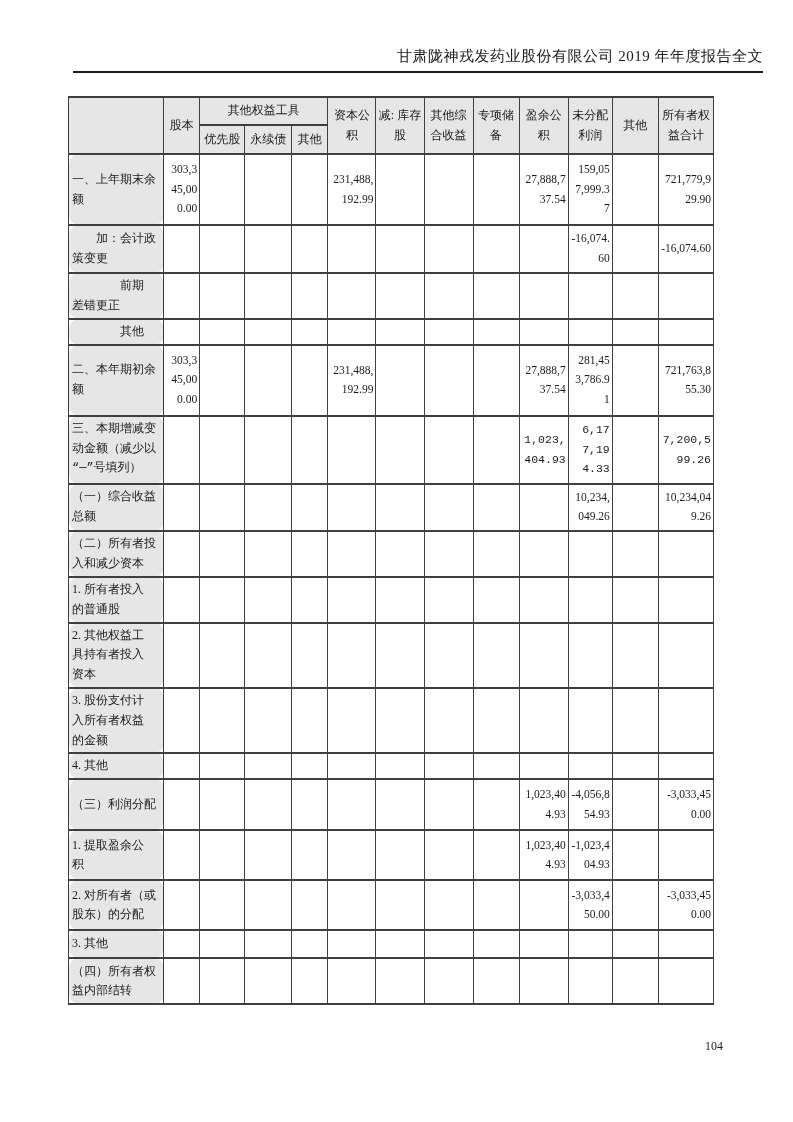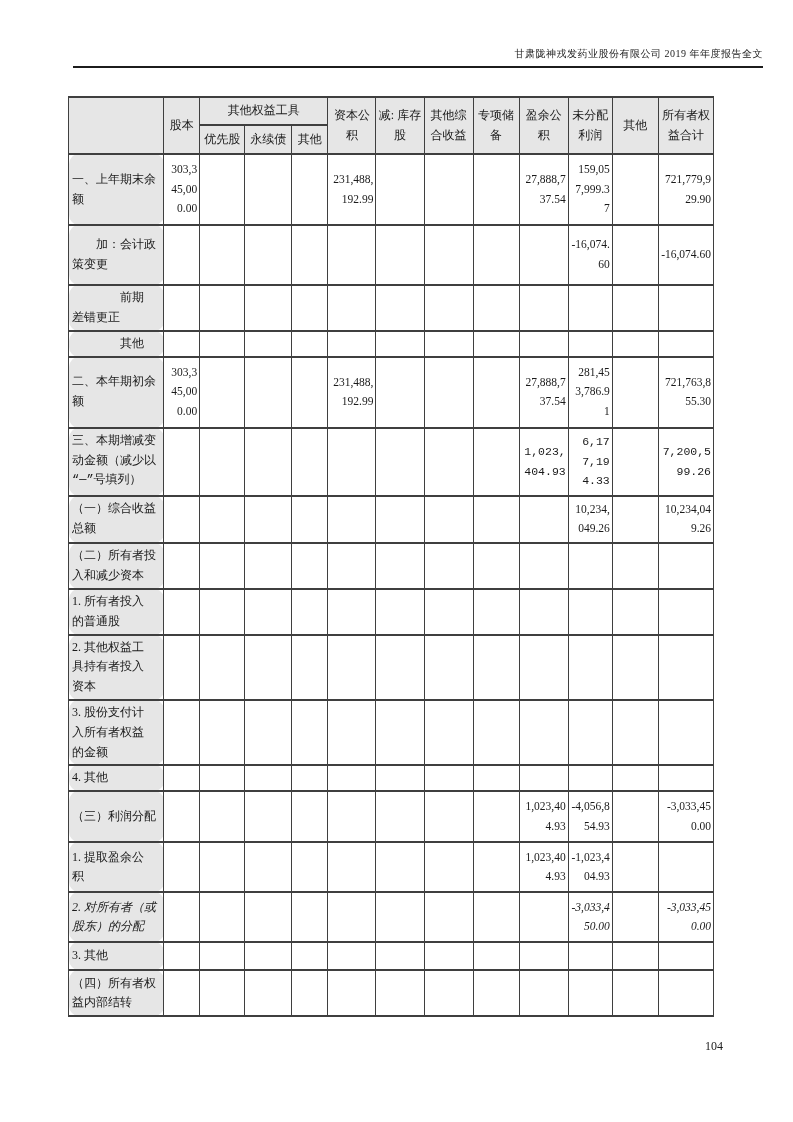--- a/index.html
+++ b/index.html
@@ -10,21 +10,21 @@
     margin:0 auto;
     font-family:"Liberation Serif","DejaVu Serif",serif;
     color:#1a1a1a;
     overflow:hidden;
   }
   
   .doc-header{
     position:absolute;
     left:73px;right:30px;top:47px;
     text-align:right;
-    font-size:10px;
+    font-size:15px;
     letter-spacing:0.5px;
     padding-bottom:5px;
     border-bottom:2px solid #1c1c1c;
     white-space:nowrap;
   }
   
   table.equity{
     position:absolute;
     left:68px;top:96px;
     width:646px;
@@ -60,34 +60,34 @@
   }
   table.equity tbody td.num{
     text-align:right;
     padding:2px 2px;
     font-size:11.5px;
     line-height:1.7;
     word-break:break-all;
     background:#ffffff;
   }
   tbody tr:nth-child(1){height:71px;}
-  tbody tr:nth-child(2){height:60px;margin-left:35px;}
+  tbody tr:nth-child(2){height:48px;margin-left:35px;}
   tbody tr:nth-child(3){height:41px;}
   tbody tr:nth-child(4){height:26px;}
   tbody tr:nth-child(5){height:71px;}
   tbody tr:nth-child(6){height:68px;font-family:Liberation Mono, monospace;}
   tbody tr:nth-child(7){height:47px;}
   tbody tr:nth-child(8){height:46px;}
   tbody tr:nth-child(9){height:46px;}
   tbody tr:nth-child(10){height:65px;}
   tbody tr:nth-child(11){height:65px;}
   tbody tr:nth-child(12){height:26px;}
   tbody tr:nth-child(13){height:51px;}
   tbody tr:nth-child(14){height:50px;}
-  tbody tr:nth-child(15){height:50px;font-style:italic;}
+  tbody tr:nth-child(15){height:50px;}
   tbody tr:nth-child(16){height:28px;}
   tbody tr:nth-child(17){height:46px;}
   
   .page-number{
     position:absolute;
     right:70px;top:1039px;
     font-size:12px;
   }
   .watermark{
     position:absolute;

